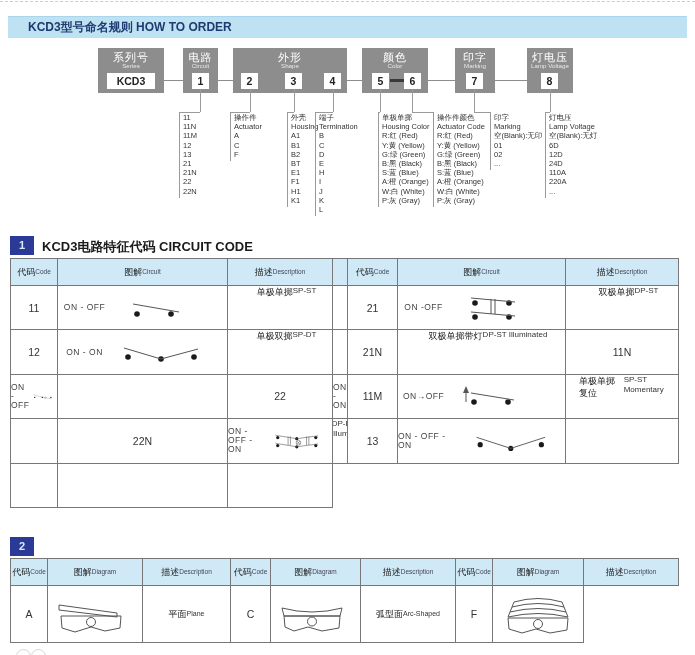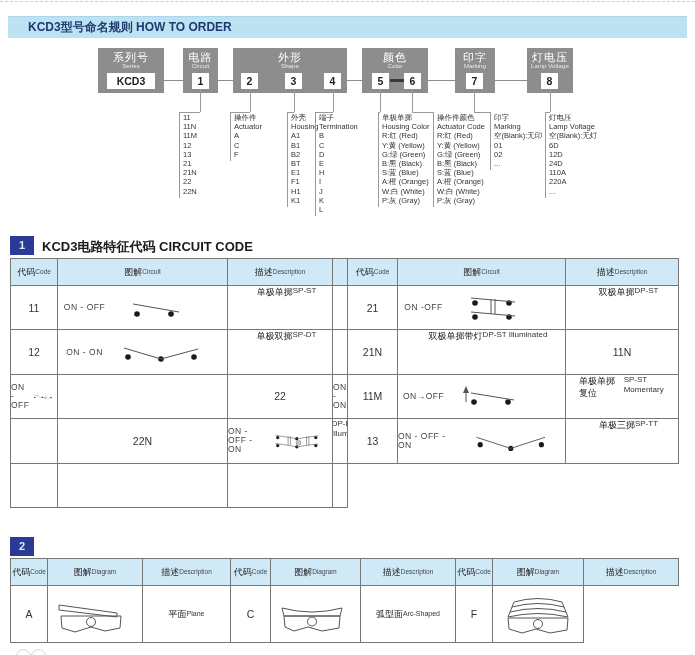--- a/index.html
+++ b/index.html
@@ -374,24 +374,20 @@
       </div>
       <div class="cell">
         <div class="diaglabel">ON - OFF - ON</div>
      <svg width="116" height="28" viewBox="0 0 116 28">
           <circle cx="25" cy="18" r="2.8" fill="#1a1a1a"></circle>
           <circle cx="58" cy="22" r="2.8" fill="#1a1a1a"></circle>
           <circle cx="91" cy="18" r="2.8" fill="#1a1a1a"></circle>
           <polyline points="21,10 58,22 95,10" stroke="#555" stroke-width="1" fill="none"></polyline>
         </svg>
       </div>
-      <div class="cell descc">
-        <div class="dcn">单极三掷</div>
-        <div class="den">SP-TT</div>
-      </div>
       <div class="cell"></div>
       <div class="cell">
         <div class="codev"></div>
       </div>
       <div class="cell"></div>
       <div class="cell descc">
         <div class="dcn"></div>
         <div class="den"></div>
       </div>
     </div>

